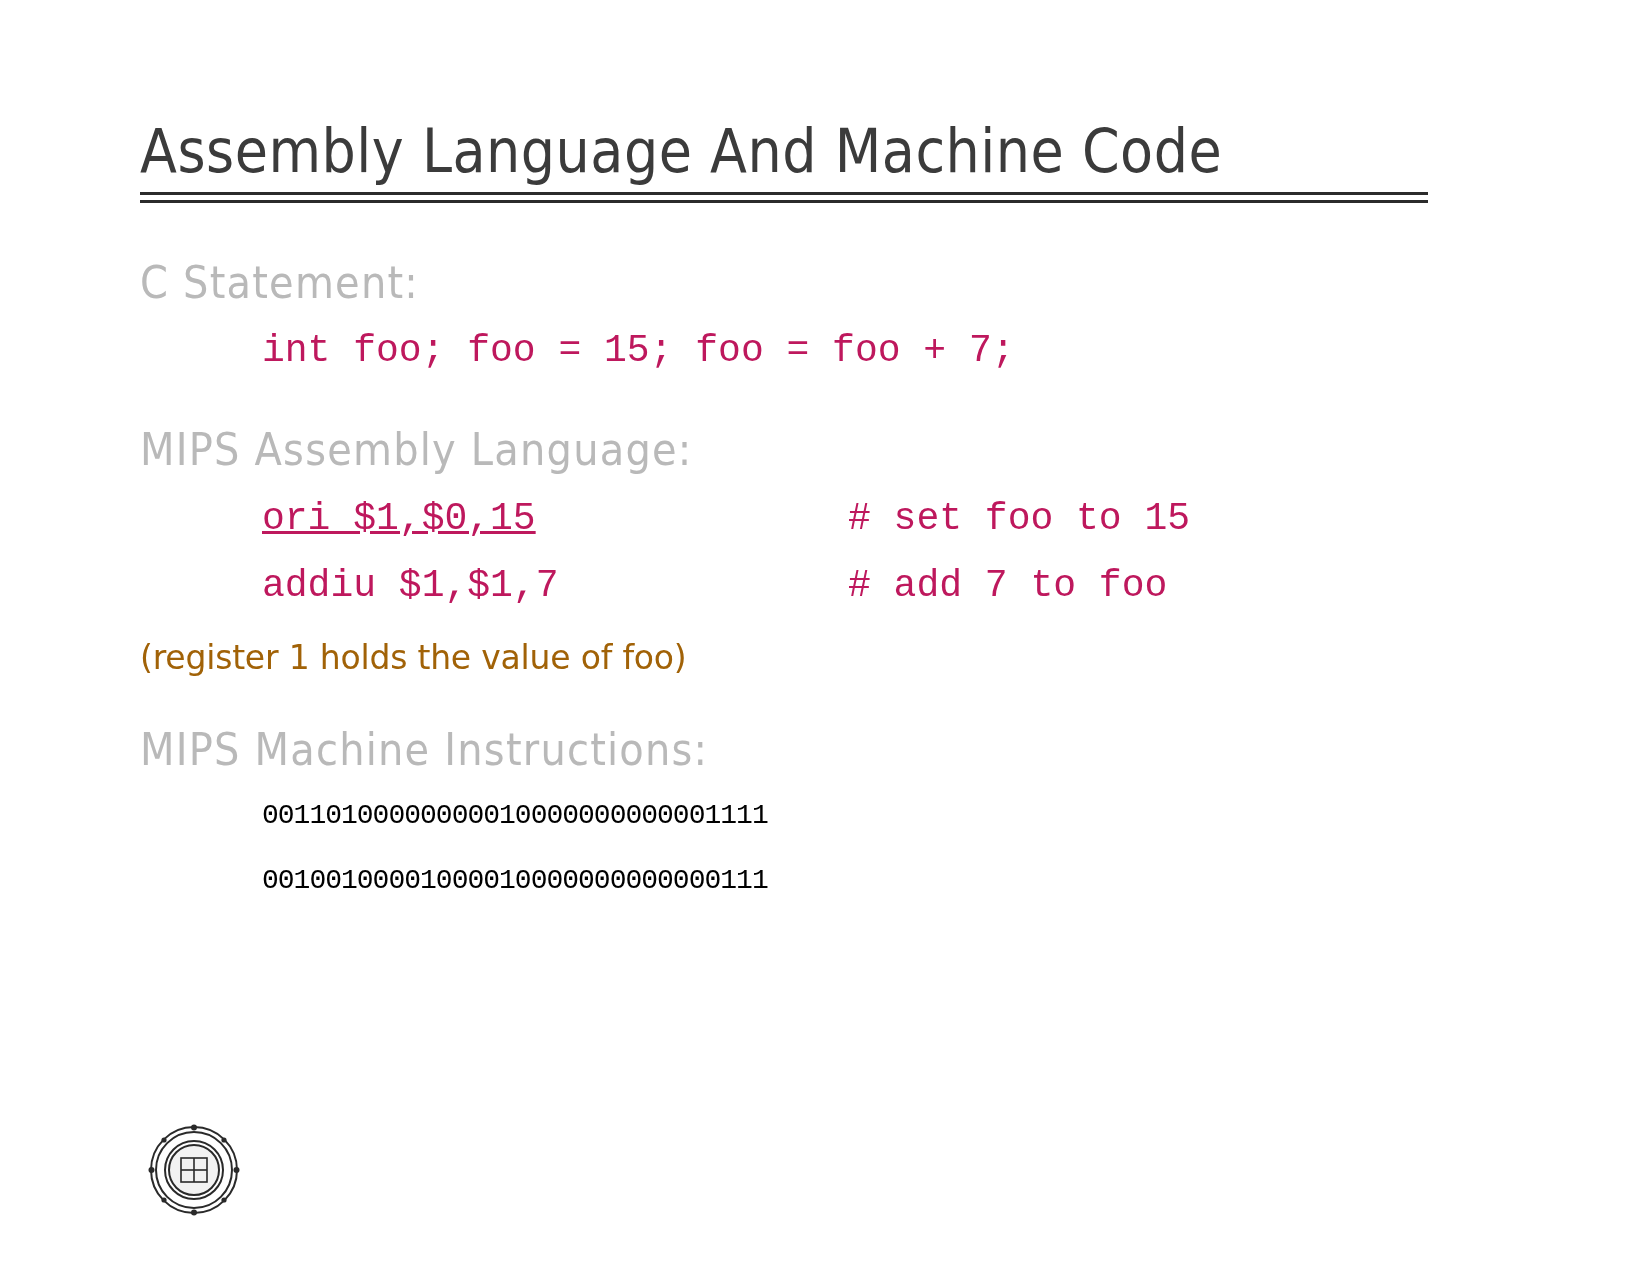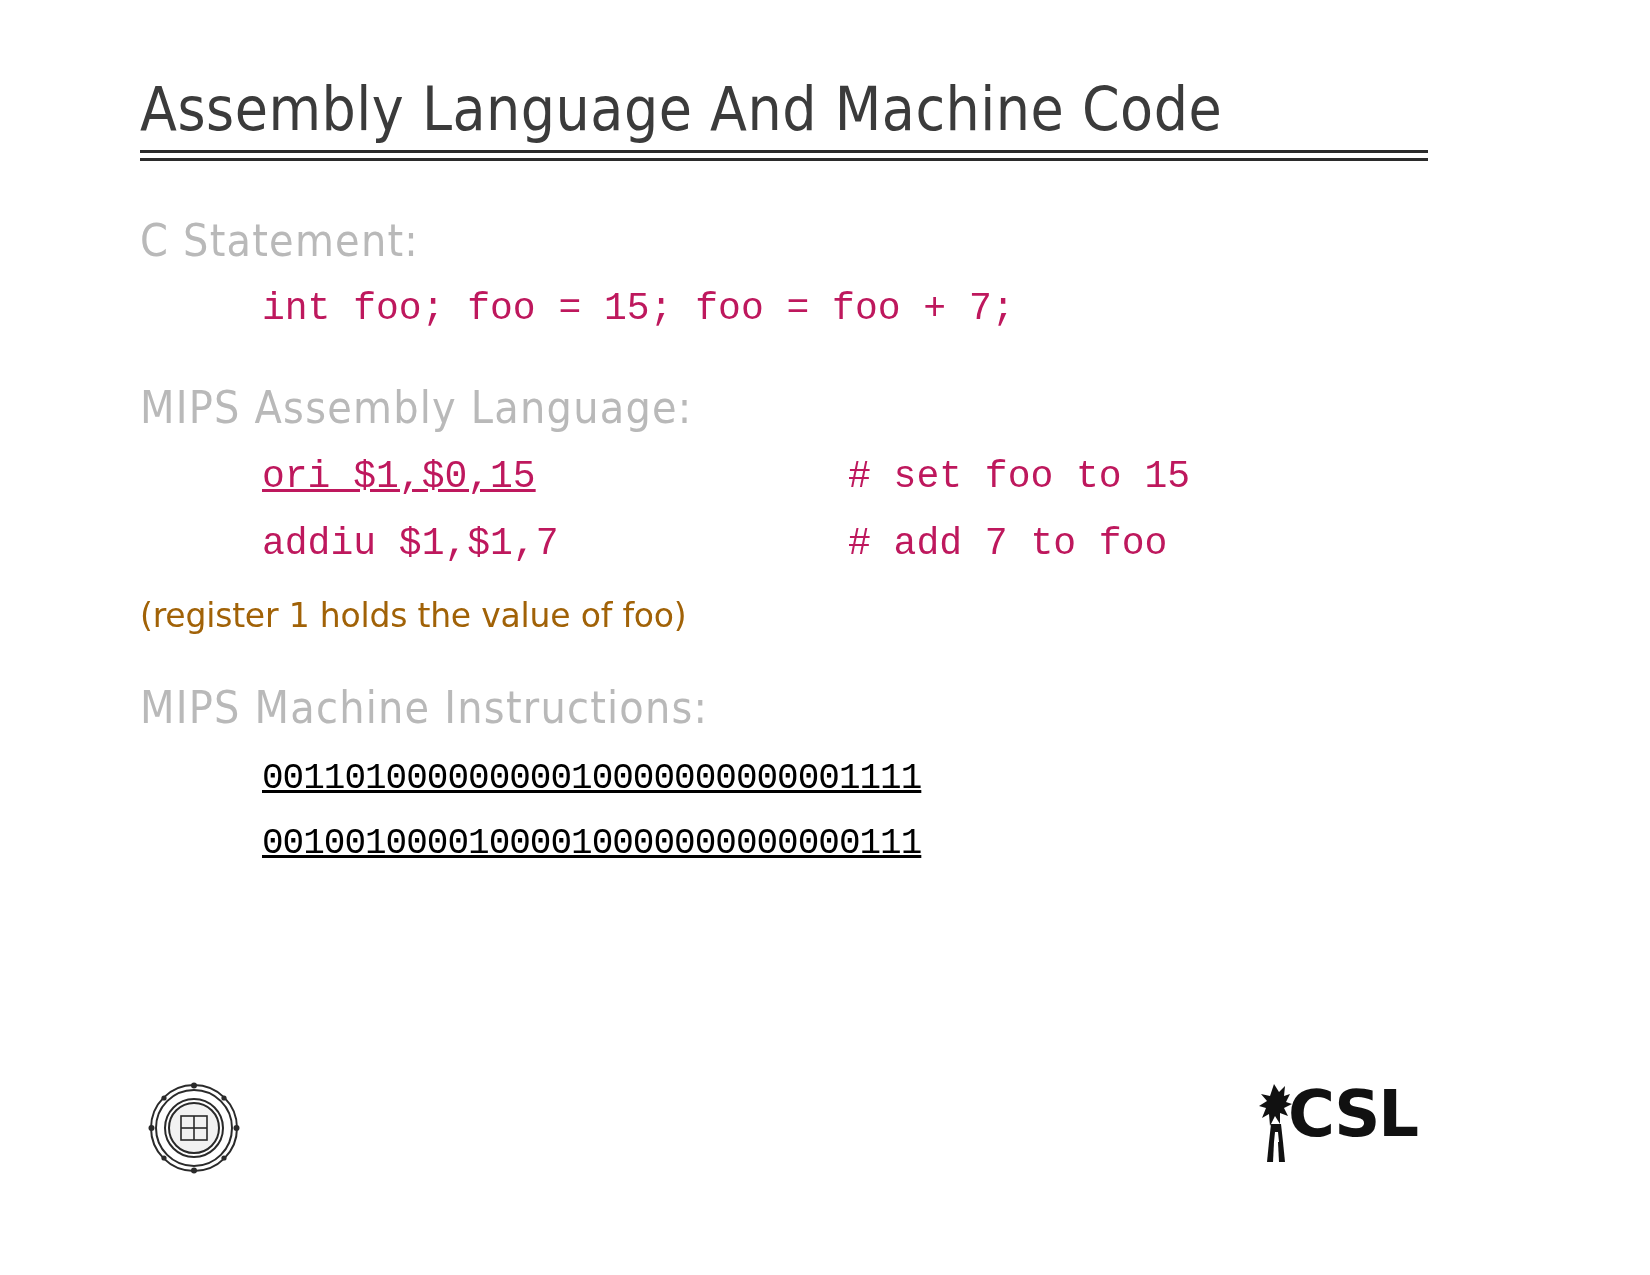--- a/index.html
+++ b/index.html
@@ -12,20 +12,21 @@
     height: 1275px;
     position: relative;
     font-family: "Liberation Sans", sans-serif;
     overflow: hidden;
   }
 
   .slide {
     position: absolute;
     inset: 0;
     background: #ffffff;
+    margin-top: 42px;
   }
 
   
   .title-block {
     position: absolute;
     left: 140px;
     top: 78px;
     width: 1380px;
   }
   .slide-title {
@@ -85,25 +86,24 @@
     font-family: "DejaVu Sans", sans-serif;
     font-size: 33px;
     color: #a16207;
     white-space: nowrap;
     letter-spacing: -0.2px;
   }
 
   .bits-line {
     position: absolute;
     font-family: "Liberation Mono", "DejaVu Sans Mono", monospace;
-    font-size: 36px;
+    font-size: 28px;
     color: #000000;
     white-space: pre;
     letter-spacing: -1px;
-    text-decoration: underline;
   }
 
   
   .seal {
     position: absolute;
     left: 148px;
     top: 1082px;
     width: 92px;
     height: 92px;
   }
@@ -181,27 +181,14 @@
         <circle cx="3.5" cy="46" r="3"></circle>
         <circle cx="88.5" cy="46" r="3"></circle>
         <circle cx="16" cy="16" r="2.6"></circle>
         <circle cx="76" cy="16" r="2.6"></circle>
         <circle cx="16" cy="76" r="2.6"></circle>
         <circle cx="76" cy="76" r="2.6"></circle>
       </g>
     </svg>
   </div>
 
-  <div class="csl-logo">
-    <svg width="40" height="86" viewBox="0 0 40 86" style="position:absolute; left:0; top:0;">
-      <g fill="#111111">
-        <path d="M16 4 L21 12 L27 6 L26 16 L32 14 L28 22 L34 24 L26 28 L30 36
-                 L22 33 L22 44 L17 36 L12 46 L11 34 L4 38 L8 28 L1 26 L9 21
-                 L3 14 L12 16 Z"></path>
-        <path d="M13 44 L23 44 L25 62 L21 62 L20 52 L17 52 L16 62 L11 62 Z"></path>
-        <path d="M11 62 L16 62 L15 82 L9 82 Z"></path>
-        <path d="M20 62 L25 62 L27 82 L21 82 Z"></path>
-      </g>
-    </svg>
-    <div class="csl-text">CSL</div>
-  </div>
 
 </div>
 
 </body></html>

